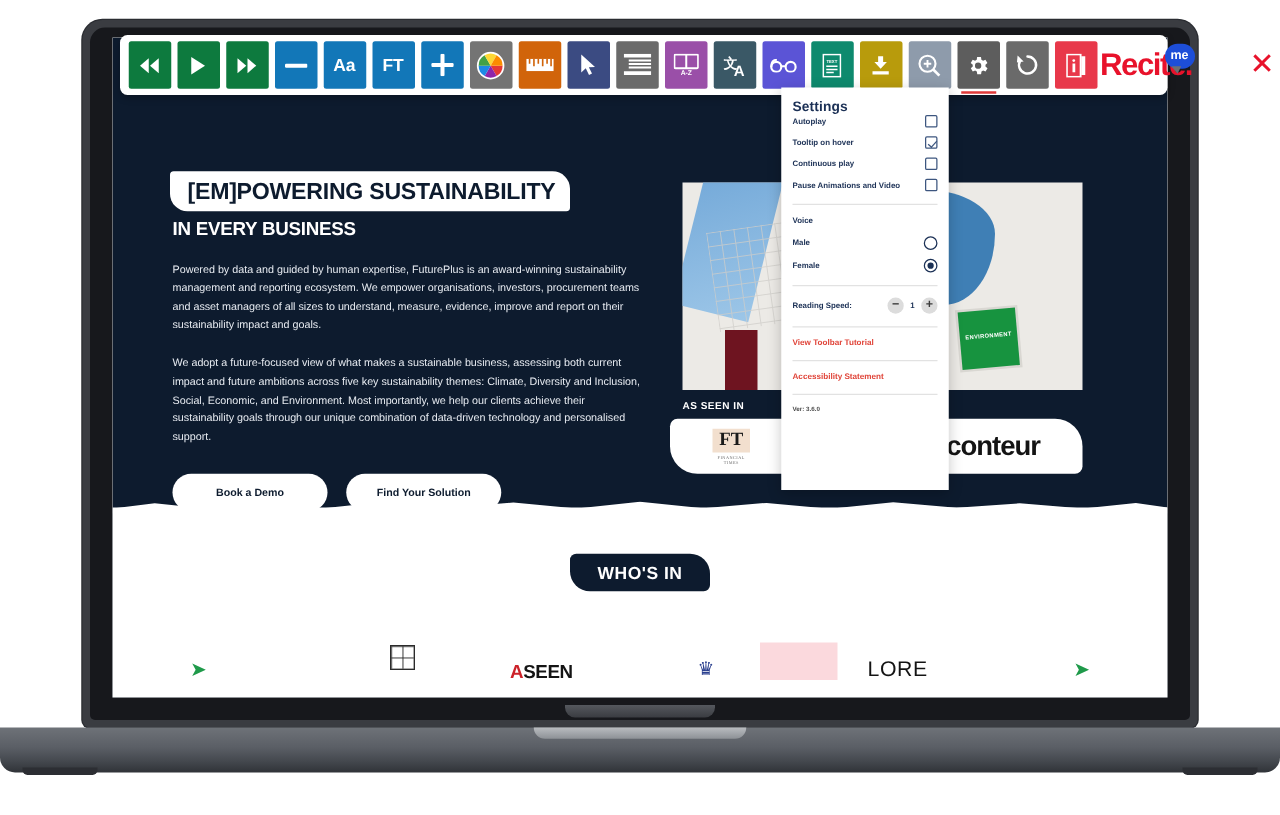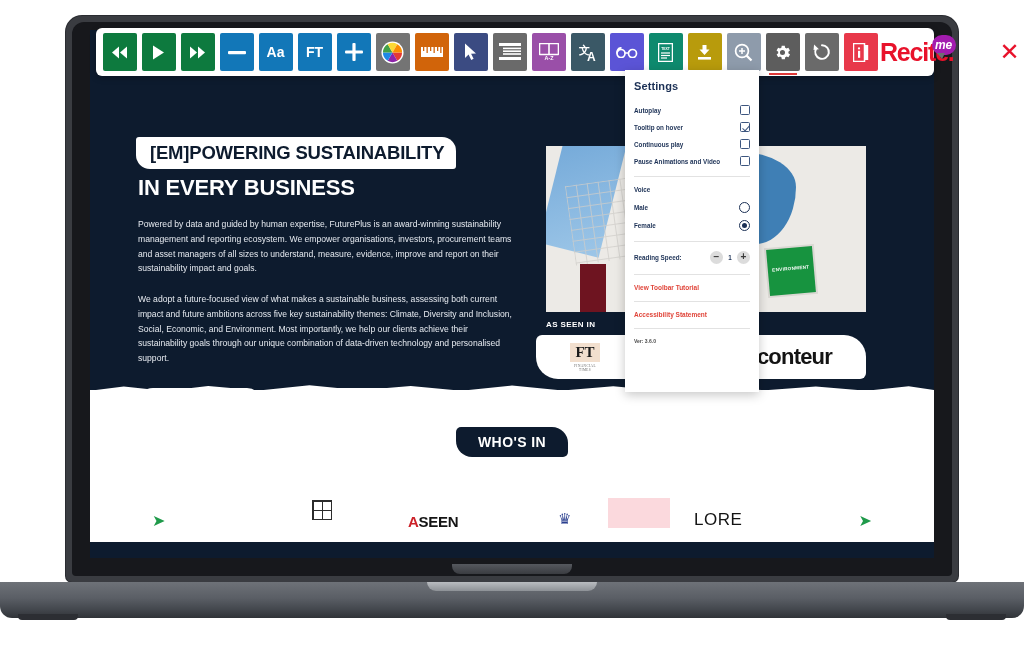--- a/index.html
+++ b/index.html
@@ -100,21 +100,21 @@
 
   
   #hero-left { position: absolute; left: 46px; top: 107px; width: 380px; }
   #hero-title-1 {
     display: inline-block; background: #ffffff; color: #0d1b2e;
     font-size: 18.5px; font-weight: 800; letter-spacing: -.2px;
     padding: 5px 12px 5px 14px;
     border-radius: 3px 14px 3px 14px;
   }
   #hero-title-2 {
-    color: #ffffff; font-size: 22px; font-weight: 800;
+    color: #ffffff; font-size: 15px; font-weight: 800;
     letter-spacing: -.2px; margin-top: 6px; padding-left: 2px;
   }
   .hero-para {
     color: #e6eaf0; font-size: 8.6px; line-height: 1.72;
     margin-top: 16px; padding-left: 2px;
   }
   #hero-buttons { display: flex; gap: 15px; margin-top: 22px; padding-left: 2px; }
   .hero-btn {
     background: #ffffff; color: #0d1b2e; border: none;
     font-family: inherit; font-size: 8.5px; font-weight: 700;
@@ -185,21 +185,21 @@
     background: #f2dfce; padding: 1px 5px; display: inline-block; }
   #ft-logo .ft-sub { display: block; font-size: 3.4px; color: #6b6b6b;
     letter-spacing: .4px; margin-top: 2px; }
   #raconteur-logo {
     margin-left: auto; margin-right: 34px;
     font-size: 22px; font-weight: 800; color: #141414; letter-spacing: -.8px;
   }
 
   
   #torn-divider {
-    position: absolute; left: 0; bottom: 16px; width: 100%; height: 152px;
+    position: absolute; left: 0; bottom: 0; width: 100%; height: 152px;
     background: #ffffff;
   }
   #torn-divider::before {
     content: ""; position: absolute; left: 0; top: -9px; width: 100%; height: 14px;
     background: #ffffff;
     clip-path: polygon(0% 70%, 4% 40%, 9% 72%, 14% 35%, 20% 68%, 26% 30%, 32% 66%,
       38% 36%, 44% 70%, 50% 32%, 56% 68%, 62% 38%, 68% 72%, 74% 34%, 80% 66%,
       86% 40%, 92% 70%, 97% 38%, 100% 64%, 100% 100%, 0% 100%);
   }
   #whos-in-pill {
@@ -254,23 +254,23 @@
   #recite-brand {
     margin-left: auto; display: flex; align-items: center;
     padding-right: 6px; position: relative;
   }
   #recite-wordmark {
     color: #e8122b; font-size: 25px; font-weight: 800; letter-spacing: -1.2px;
     font-family: "Liberation Sans", sans-serif;
   }
   #recite-bubble {
     position: absolute; right: 4px; top: -3px;
-    width: 24px; height: 20px; background: #a21caf; border-radius: 11px;
-    color: #ffffff; font-size: 12px; font-weight: 700;
-    display: flex; align-items: center; justify-content: center; font-style: italic;
+    width: 24px; height: 20px; background: #1d4ed8; border-radius: 11px;
+    color: #ffffff; font-size: 10px; font-weight: 700;
+    display: flex; align-items: center; justify-content: center;
   }
   #recite-bubble::after {
     content: ""; position: absolute; left: 5px; bottom: -4px;
     border-left: 5px solid transparent; border-right: 3px solid transparent;
     border-top: 6px solid #6d6f74;
   }
   #recite-sep { width: 1px; height: 34px; background: #d8d8d8; margin: 0 6px 0 34px; }
   #recite-close {
     width: 34px; height: 38px; border: none; background: transparent;
     color: #e8122b; font-size: 24px; line-height: 1; font-weight: 300;
@@ -281,21 +281,20 @@
   
   #settings-panel {
     position: absolute; left: 625px; top: 70px;
     width: 134px; height: 322px;
     background: #ffffff; z-index: 60;
     box-shadow: 0 3px 10px rgba(0,0,0,.22);
     padding: 10px 9px 0 9px;
   }
   #settings-title {
     color: #1b3055; font-size: 11px; font-weight: 800; letter-spacing: .1px;
-    margin-bottom: 13px;
   }
   .set-row {
     display: flex; align-items: center; justify-content: space-between;
     margin-bottom: 7px; gap: 4px;
   }
   .set-label { color: #1b3055; font-size: 6.3px; font-weight: 600; white-space: nowrap; }
   .cb {
     width: 10px; height: 10px; flex: none;
     border: 1px solid #3d567f; border-radius: 1.5px; background: #ffffff;
     position: relative;

